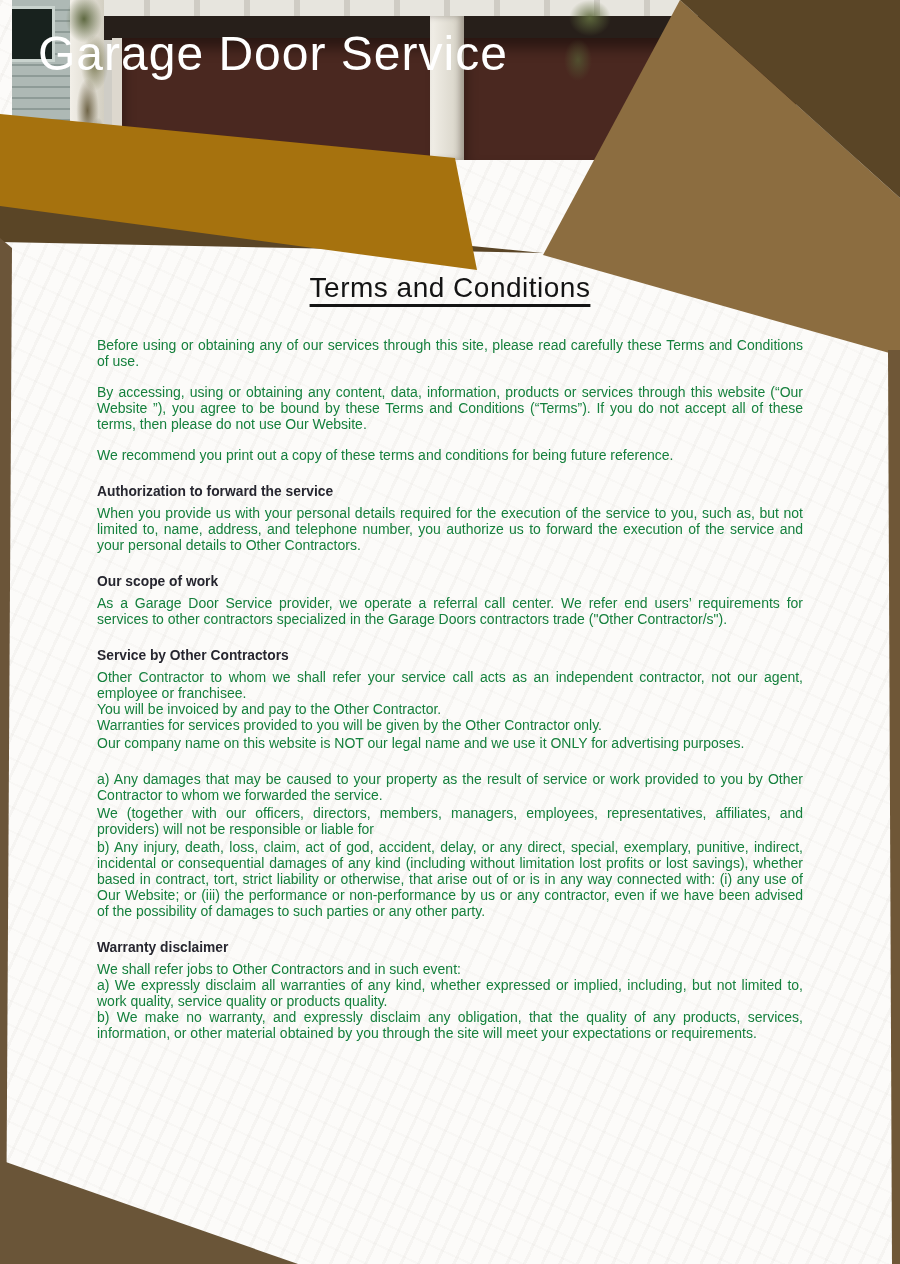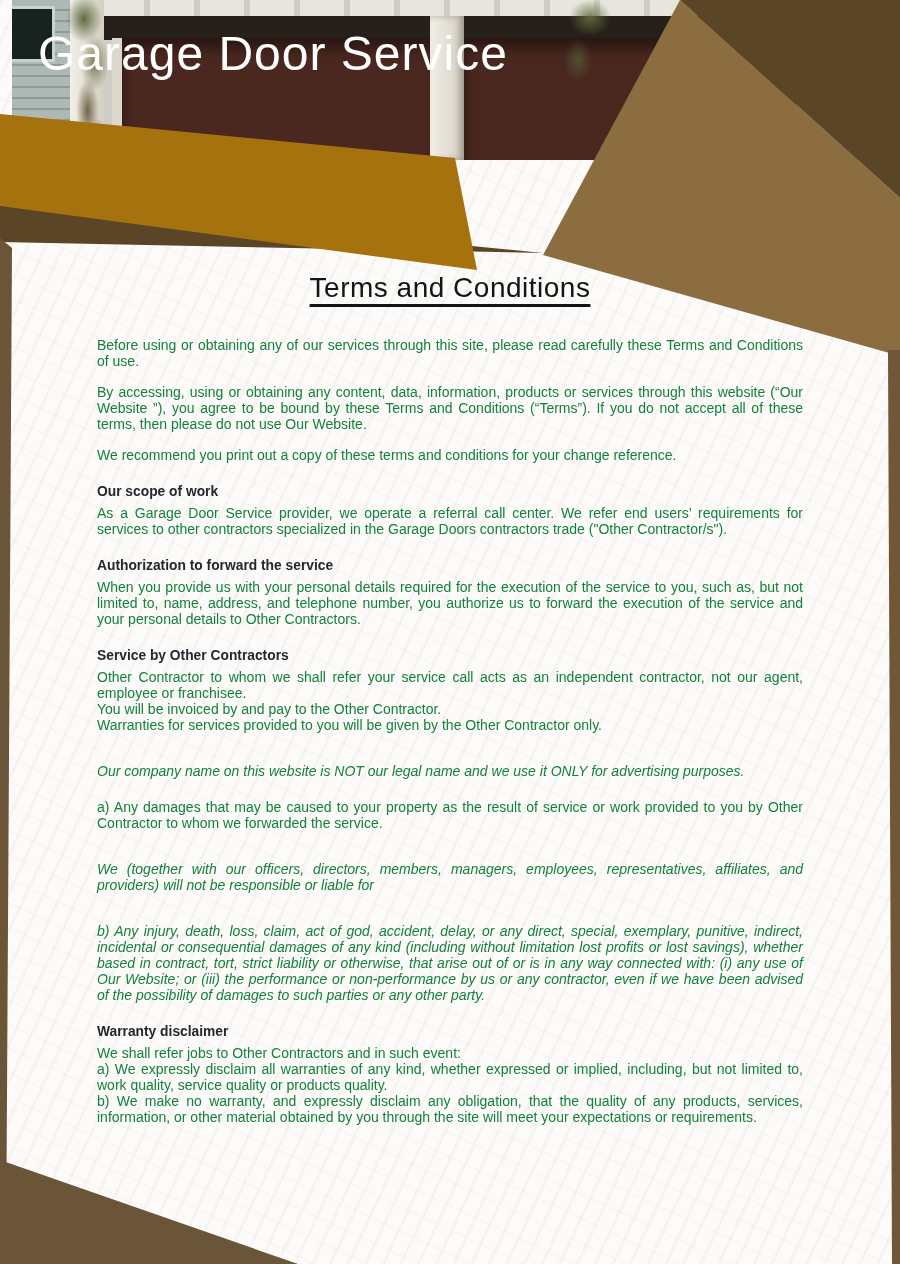--- a/index.html
+++ b/index.html
@@ -65,21 +65,21 @@
   .para{
     margin:15px 0 0;color:#15803d;font-size:14px;line-height:16px;
     text-align:justify;white-space:pre-line;
   }
   .intro .para.first{margin-top:33px;}
   .section{margin-top:20px;}
   .section-heading{
     margin:0;color:#26262f;font-size:13.8px;font-weight:700;line-height:17px;text-align:left;
   }
   .section .para{margin-top:5px;}
-  .section .para + .para{margin-top:30px;font-style:italic;}
+  .section .para + .para{margin-top:2px;}
 </style>
 </head>
 <body>
 
 <div class="texture"></div>
 
 <div class="hero">
   <div class="beam"></div>
   <div class="lintel"></div>
   <div class="siding"></div>
@@ -102,31 +102,31 @@
   <polygon points="888,350 900,350 900,1264 892,1264" fill="#6f5737"></polygon>
   <polygon points="0,1160 298,1264 0,1264" fill="#6a5538"></polygon>
 </svg>
 
 <div class="content">
   <h1 class="doc-title">Terms and Conditions</h1>
 
   <div class="intro">
     <p class="para first">Before using or obtaining any of our services through this site, please read carefully these Terms and Conditions of use.</p>
     <p class="para">By accessing, using or obtaining any content, data, information, products or services through this website (“Our Website ”), you agree to be bound by these Terms and Conditions (“Terms”). If you do not accept all of these terms, then please do not use Our Website.</p>
-    <p class="para">We recommend you print out a copy of these terms and conditions for your change reference.</p>
+    <p class="para">We recommend you print out a copy of these terms and conditions for being future reference.</p>
+  </div>
+
+  <div class="section">
+    <h2 class="section-heading">Authorization to forward the service</h2>
+    <p class="para">When you provide us with your personal details required for the execution of the service to you, such as, but not limited to, name, address, and telephone number, you authorize us to forward the execution of the service and your personal details to Other Contractors.</p>
   </div>
 
   <div class="section">
     <h2 class="section-heading">Our scope of work</h2>
     <p class="para">As a Garage Door Service provider, we operate a referral call center. We refer end users’ requirements for services to other contractors specialized in the Garage Doors contractors trade ("Other Contractor/s").</p>
-  </div>
-
-  <div class="section">
-    <h2 class="section-heading">Authorization to forward the service</h2>
-    <p class="para">When you provide us with your personal details required for the execution of the service to you, such as, but not limited to, name, address, and telephone number, you authorize us to forward the execution of the service and your personal details to Other Contractors.</p>
   </div>
 
   <div class="section">
     <h2 class="section-heading">Service by Other Contractors</h2>
     <p class="para">Other Contractor to whom we shall refer your service call acts as an independent contractor, not our agent, employee or franchisee.
 You will be invoiced by and pay to the Other Contractor.
 Warranties for services provided to you will be given by the Other Contractor only.</p>
     <p class="para">Our company name on this website is NOT our legal name and we use it ONLY for advertising purposes.</p>
   </div>
 

